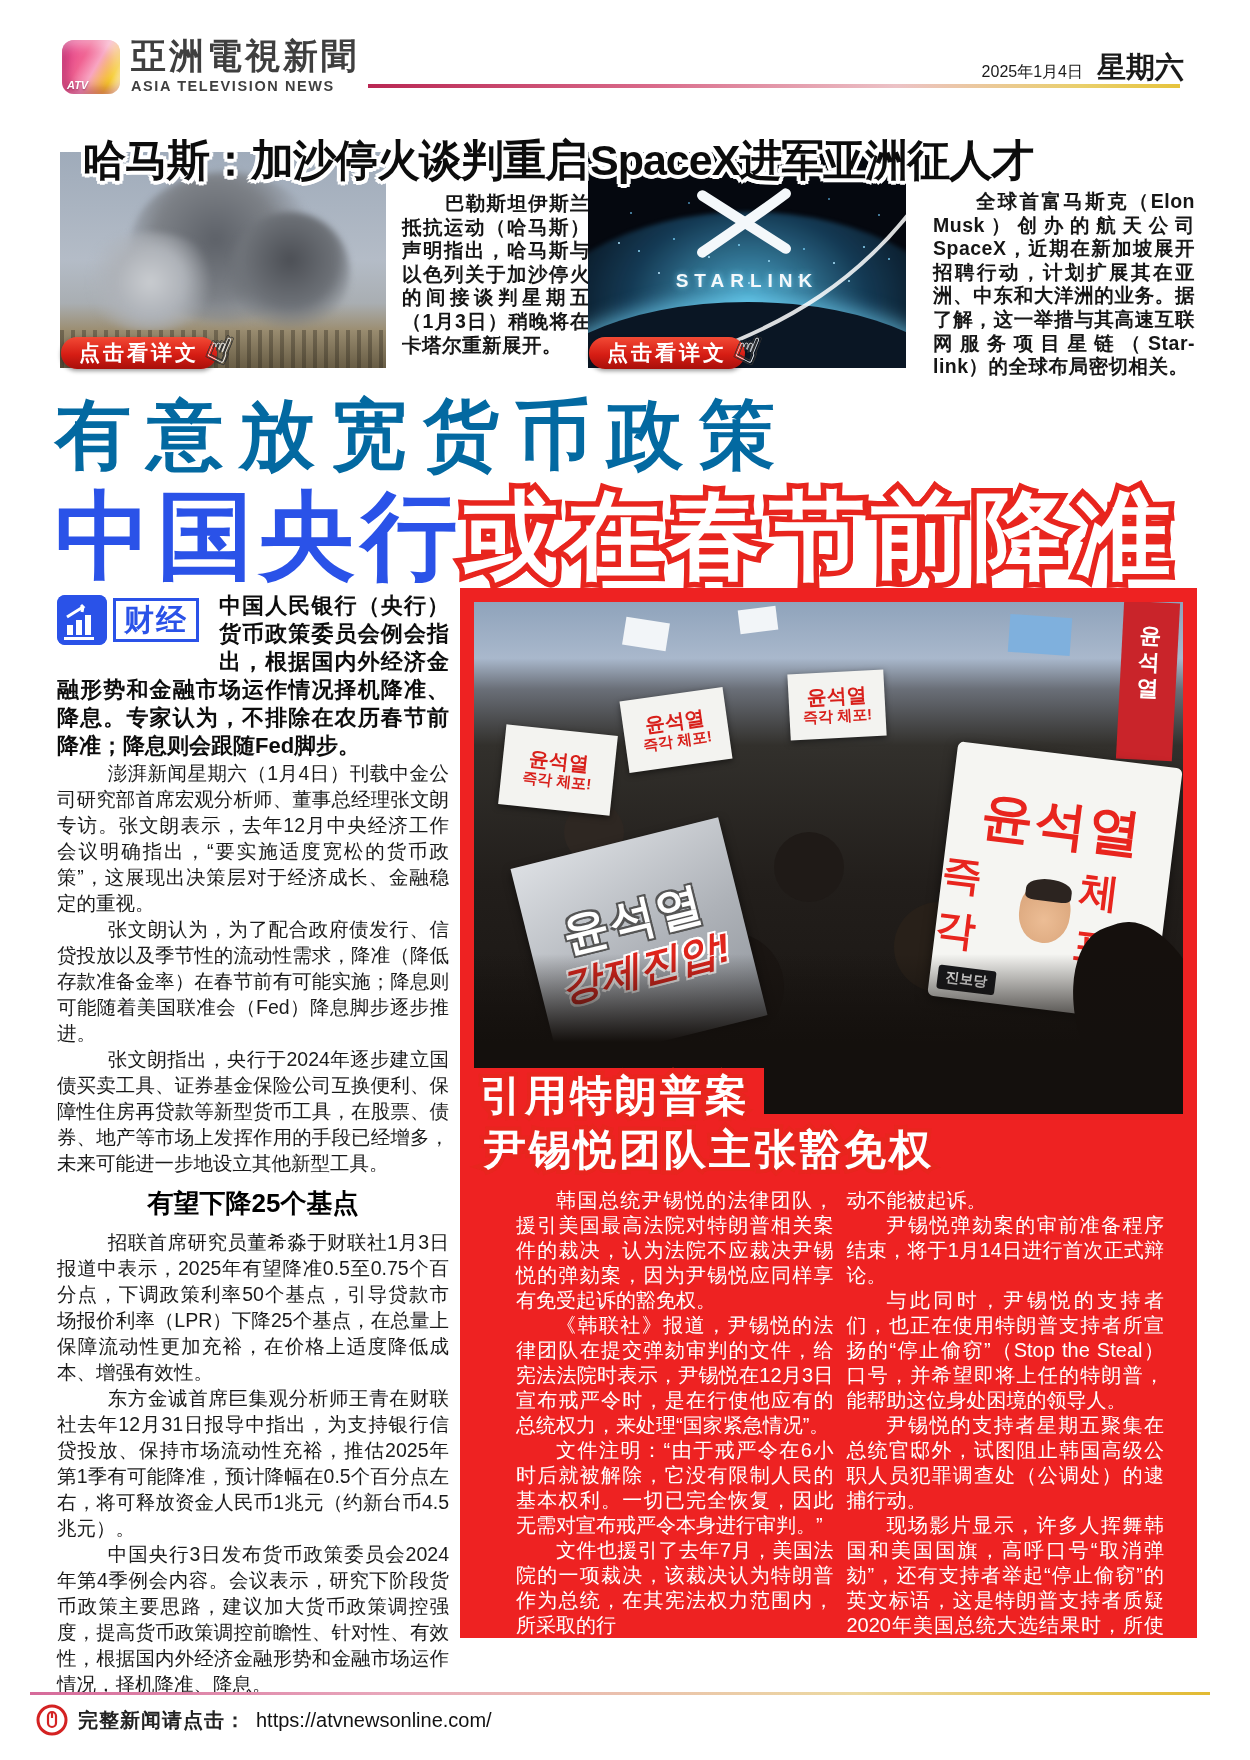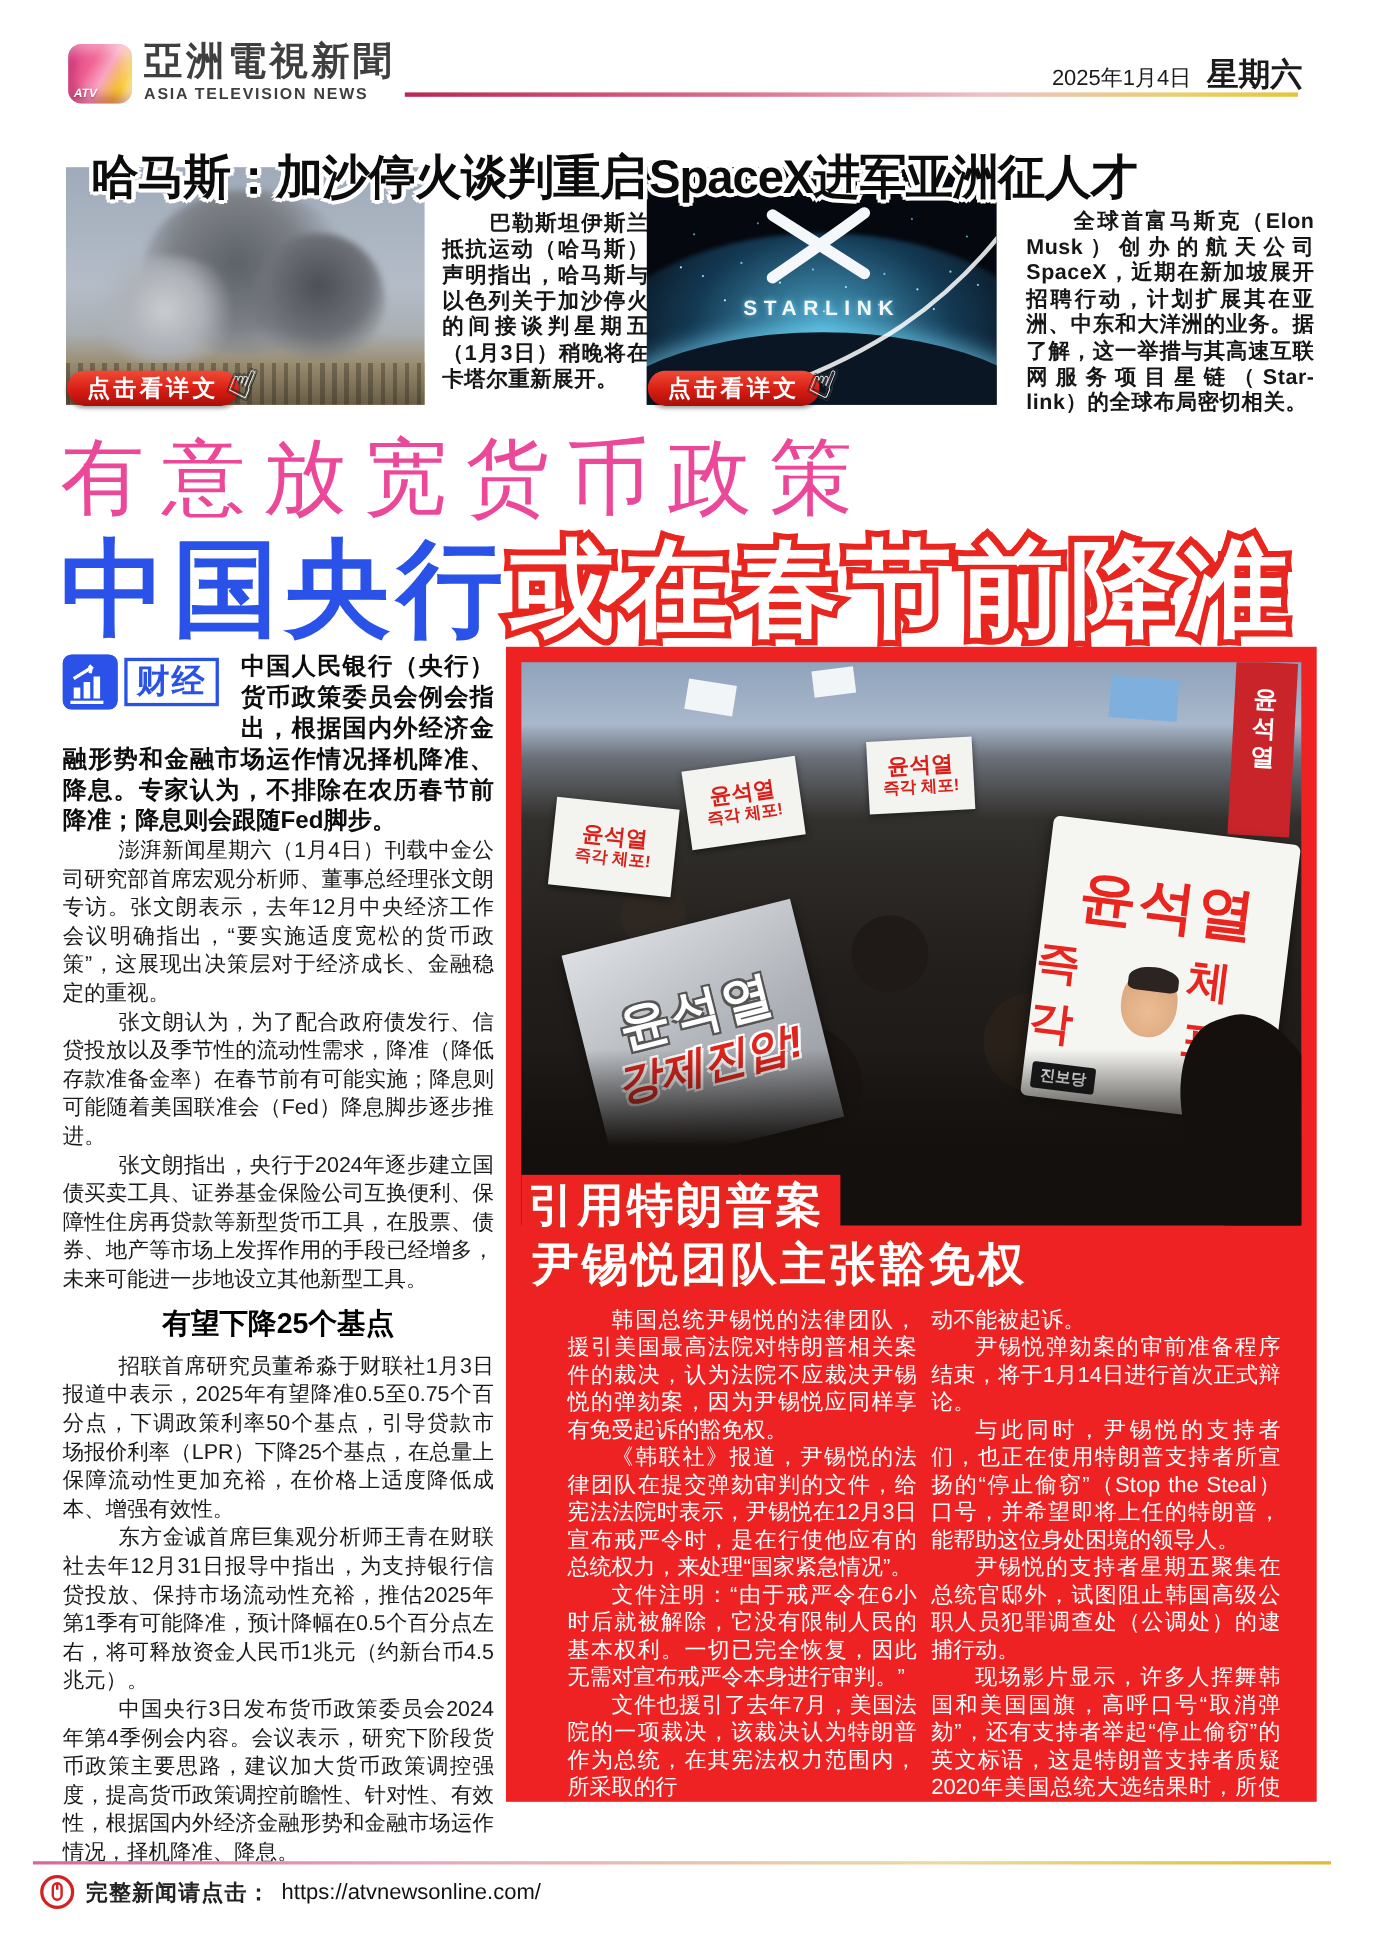--- a/index.html
+++ b/index.html
@@ -12,21 +12,21 @@
         background:linear-gradient(120deg,#e83e8c 0%,#f06292 35%,#f8a5c2 55%,#f5c518 80%,#fde68a 100%);
         box-shadow:inset -6px 6px 12px rgba(255,255,255,.45),inset 6px -6px 10px rgba(160,30,90,.5);}
   .logo-text{position:absolute;left:5px;bottom:3px;color:#fff;font-weight:bold;font-style:italic;
         font-size:11px;letter-spacing:0;text-shadow:0 1px 2px rgba(120,20,60,.6);}
   .brand{position:absolute;left:131px;top:38px;}
   .brand-cn{font-size:35px;font-weight:bold;color:#3f3f3f;letter-spacing:3px;line-height:36px;}
   .brand-en{font-size:14.5px;font-weight:bold;color:#3f3f3f;letter-spacing:1.6px;margin-top:4px;}
   .header-rule{position:absolute;left:368px;top:84px;width:812px;height:4px;
         background:linear-gradient(90deg,#b92753 0%,#d96a8a 35%,#ecc2c6 65%,#e9cf6a 88%,#e6c33c 100%);}
   .header-date{position:absolute;right:66px;top:48px;display:flex;align-items:baseline;gap:14px;}
-  .date-txt{font-size:20px;color:#1a1a1a;text-align:right;}
+  .date-txt{font-size:16px;color:#1a1a1a;text-align:right;}
   .weekday-txt{font-size:29px;font-weight:bold;color:#1a1a1a;}
 
   
   .top-row{position:absolute;left:57px;top:130px;width:1138px;height:255px;}
   .story{position:absolute;top:0;}
   .story-left{left:0;width:530px;}
   .story-right{left:531px;width:607px;}
   .story-title{position:absolute;top:2px;margin:0;font-size:43px;font-weight:900;color:#0c0c0c;
         white-space:nowrap;z-index:3;letter-spacing:-1px;
         text-shadow:-3px -3px 0 #fff,3px -3px 0 #fff,-3px 3px 0 #fff,3px 3px 0 #fff,0 -4px 0 #fff,0 4px 0 #fff,-4px 0 0 #fff,4px 0 0 #fff;}
@@ -68,21 +68,21 @@
   .story-left .read-btn{left:4px;}
   .story-right .read-btn{left:1px;}
   .hand{position:absolute;top:198px;z-index:4;font-size:36px;color:#fff;transform:rotate(22deg);
         font-family:"DejaVu Sans",sans-serif;
         text-shadow:-2px -2px 0 #333,2px -2px 0 #333,-2px 2px 0 #333,2px 2px 0 #333;}
   .story-left .hand{left:152px;}
   .story-right .hand{left:149px;}
 
   
   .main-head{position:absolute;left:55px;top:392px;width:1145px;}
-  .kicker{font-size:76px;font-weight:400;color:#ec4899;letter-spacing:16px;line-height:86px;white-space:nowrap;}
+  .kicker{font-size:76px;font-weight:700;color:#0369a1;letter-spacing:16px;line-height:86px;white-space:nowrap;}
   .headline{margin-top:6px;font-size:96px;font-weight:900;letter-spacing:6px;line-height:104px;white-space:nowrap;}
   .head-blue{color:#2a52e8;}
   .outline-pair{position:relative;display:inline-block;}
   .t-stroke{position:absolute;left:0;top:0;color:#e8251e;-webkit-text-stroke:11px #e8251e;z-index:0;
         text-shadow:-4px -4px 0 #e8251e,4px -4px 0 #e8251e,-4px 4px 0 #e8251e,4px 4px 0 #e8251e;}
   .t-fill{position:relative;z-index:1;color:#fff;}
 
   
   .left-col{position:absolute;left:57px;top:592px;width:392px;}
   .lead{font-size:22px;font-weight:bold;line-height:28px;color:#0d0d0d;text-align:justify;}

